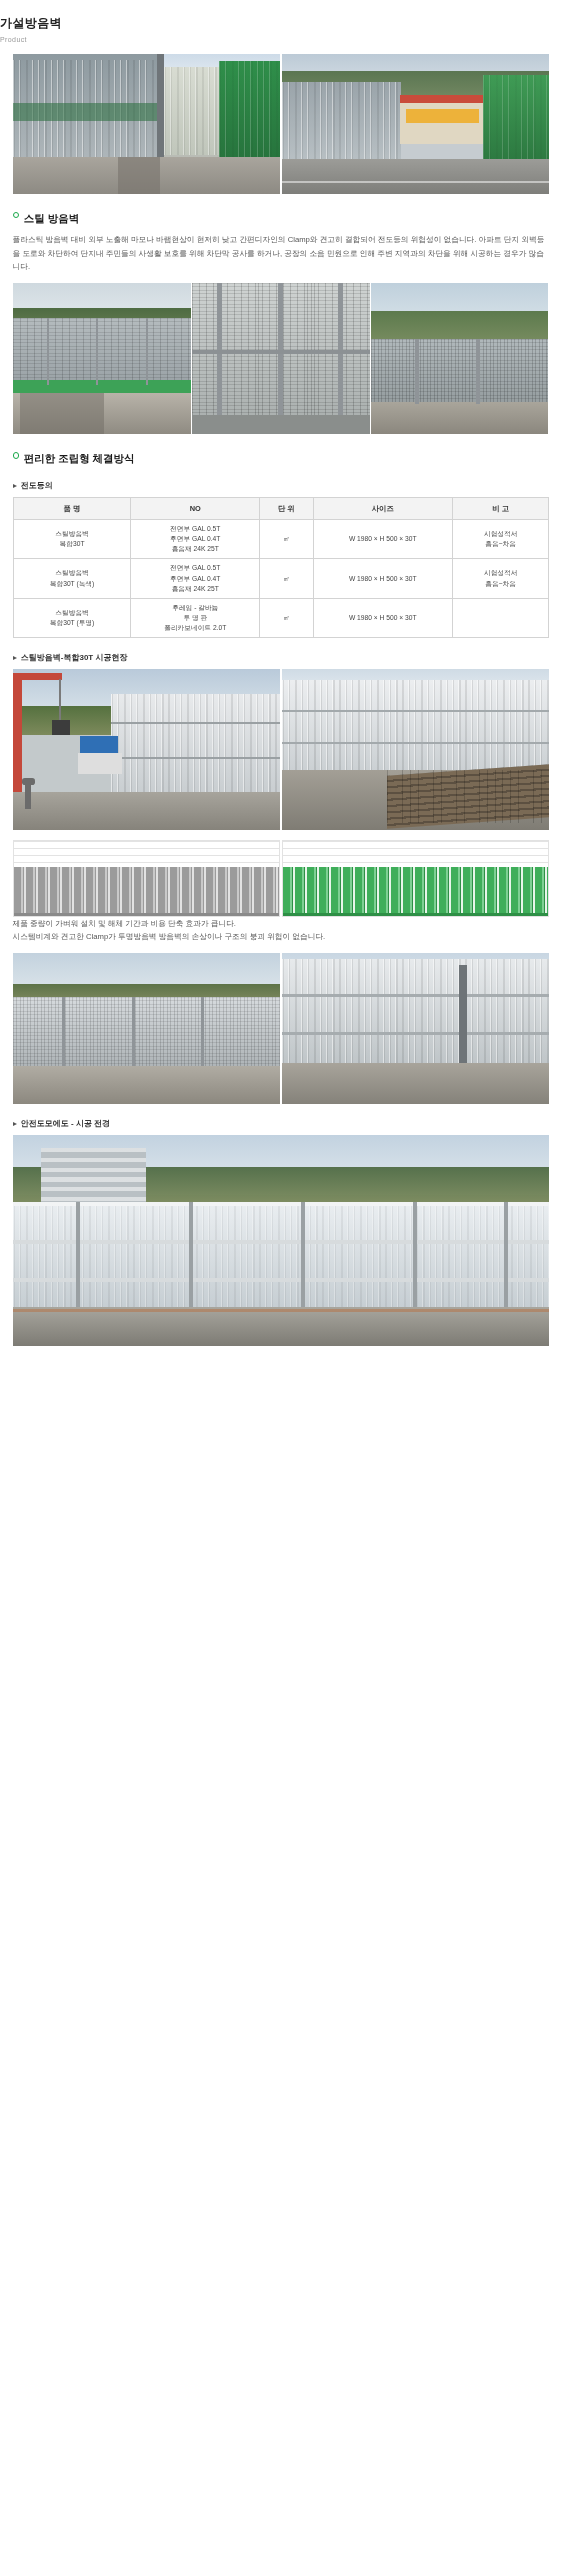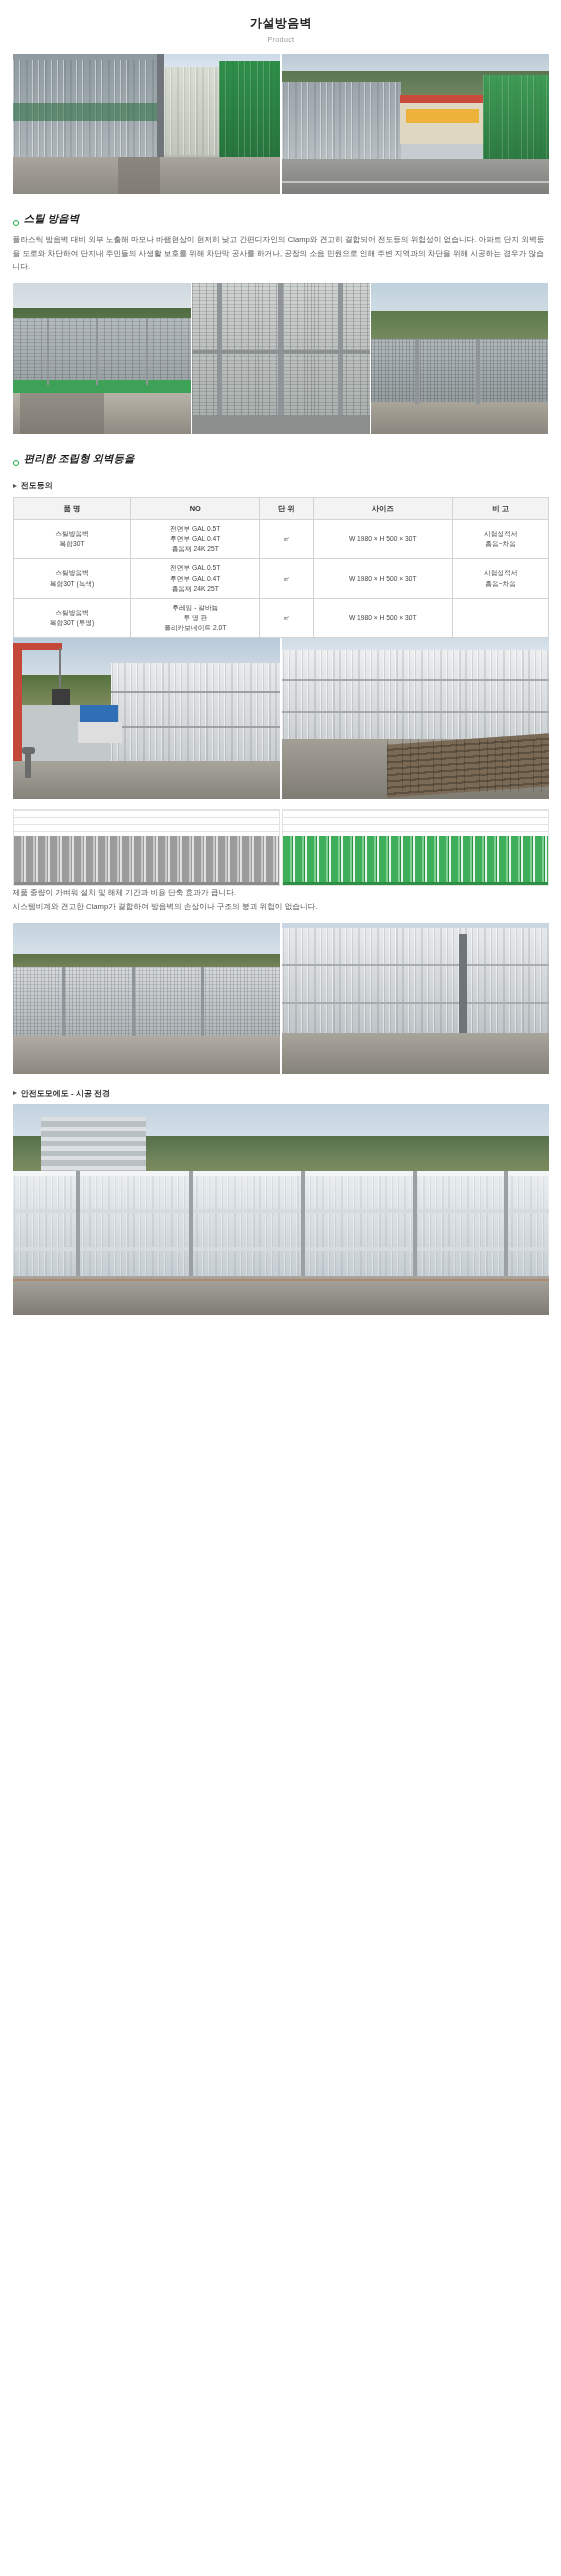--- a/index.html
+++ b/index.html
@@ -12,41 +12,39 @@
     font-family: "Liberation Sans", sans-serif;
     color: #333;
   }
   .page {
     width: 562px;
     position: relative;
     padding: 0 0 28px 0;
   }
   
   .header {
-    text-align: center;
     padding: 15.4px 0 11.2px 0;
   }
   .header .title {
     font-size: 12px;
     font-weight: bold;
     color: #222;
     letter-spacing: 0.4px;
   }
   .header .subtitle {
     font-size: 7px;
     color: #9a9a9a;
     margin-top: 3.5px;
     letter-spacing: 0.4px;
   }
   
   .sec-head {
     display: flex;
-    align-items: flex-end;
+    align-items: flex-start;
     margin: 18px 0 7px 12.6px;
-    font-style: italic;
   }
   .sec-head .dot {
     width: 6.3px; height: 6.3px;
     border-radius: 50%;
     border: 1.8px solid #1aa84a;
     background: #ffffff;
     margin-right: 4.9px;
     flex: 0 0 auto;
   }
   .sec-head .sec-title {
@@ -258,21 +256,21 @@
       <div style="position:absolute;left:0;top:56px;width:177px;height:65px;background:linear-gradient(#b0b8bb,#959d9f);"></div>
       <div class="mesh" style="left:0;top:56px;width:177px;height:65px;opacity:.85;"></div>
       <div style="position:absolute;left:0;bottom:0;width:177px;height:32px;background:linear-gradient(#a9a59b,#8b877e);"></div>
       <div class="post" style="left:44px;top:56px;width:3.5px;height:65px;"></div>
       <div class="post" style="left:105px;top:56px;width:3.5px;height:65px;"></div>
     </div>
   </div>
 
   <div class="sec-head">
     <span class="dot"></span>
-    <span class="sec-title">편리한 조립형 외벽등을</span>
+    <span class="sec-title">편리한 조립형 체결방식</span>
   </div>
 
   <div class="sub-head">
     <span class="tri"></span>
     <span>전도등의</span>
   </div>
 
   <div class="tbl-wrap">
     <table class="spec">
       <thead>
@@ -324,20 +322,24 @@
             <span>폴리카보네이트 2.0T</span>
           </td>
           <td class="unit">㎡</td>
           <td class="size">W 1980 × H 500 × 30T</td>
           <td class="note"></td>
         </tr>
       </tbody>
     </table>
   </div>
 
+  <div class="sub-head">
+    <span class="tri"></span>
+    <span>스틸방음벽-복합30T 시공현장</span>
+  </div>
 
   <div class="photo-row">
     <div class="photo" style="width:268px;height:161px;background:#c3c9cb;">
       <div class="sky" style="height:56px;background:linear-gradient(#b9cada,#dfe7ec);"></div>
       <div class="treeline" style="top:37px;height:29.5px;background:linear-gradient(#55713f,#7d8a5c);"></div>
       <div style="position:absolute;left:0;top:4.2px;width:9.8px;height:126px;background:#c4483a;"></div>
       <div style="position:absolute;left:0;top:4.2px;width:49px;height:7px;background:#c4483a;"></div>
       <div style="position:absolute;left:46px;top:9.8px;width:2.1px;height:42px;background:#7a7a7a;"></div>
       <div style="position:absolute;left:39px;top:51px;width:18px;height:15.4px;background:#3c3c3c;"></div>
       <div style="position:absolute;left:98px;top:25px;width:170px;height:98px;background:linear-gradient(#e8eaec,#c9ced1);"></div>
@@ -369,21 +371,21 @@
       <div style="position:absolute;left:0;bottom:0;width:100%;height:2.8px;background:#8a8a8a;"></div>
     </div>
     <div class="diagram" style="width:268px;height:77px;">
       <div class="diag-hlines" style="opacity:.7;"></div>
       <div class="diag-bars bars-green" style="height:49px;"></div>
       <div style="position:absolute;left:0;bottom:0;width:100%;height:2.8px;background:#2e8f46;"></div>
     </div>
   </div>
 
   <div class="sec-body" style="white-space:pre-line;">제품 중량이 가벼워 설치 및 해체 기간과 비용 단축 효과가 큽니다.
-시스템비계와 견고한 Clamp가 결합하여 방음벽의 손상이나 구조의 붕괴 위험이 없습니다.</div>
+시스템비계와 견고한 Clamp가 투명방음벽 방음벽의 손상이나 구조의 붕괴 위험이 없습니다.</div>
 
   <div class="photo-row">
     <div class="photo" style="width:268px;height:151px;background:#c5cbcd;">
       <div class="sky" style="height:49px;background:linear-gradient(#c3d2de,#e2e9ed);"></div>
       <div class="treeline" style="top:31px;height:25px;background:linear-gradient(#5d7348,#8a9168);"></div>
       <div style="position:absolute;left:0;top:44px;width:268px;height:70px;background:linear-gradient(#d6dadd,#aeb4b7);"></div>
       <div class="mesh" style="left:0;top:44px;width:268px;height:70px;opacity:.75;"></div>
       <div class="post" style="left:49px;top:44px;width:3.5px;height:70px;"></div>
       <div class="post" style="left:119px;top:44px;width:3.5px;height:70px;"></div>
       <div class="post" style="left:188px;top:44px;width:3.5px;height:70px;"></div>

